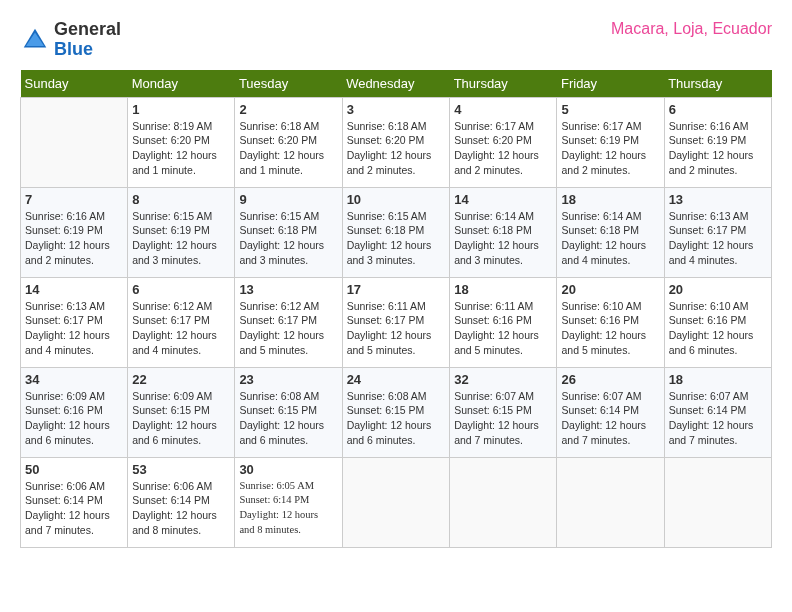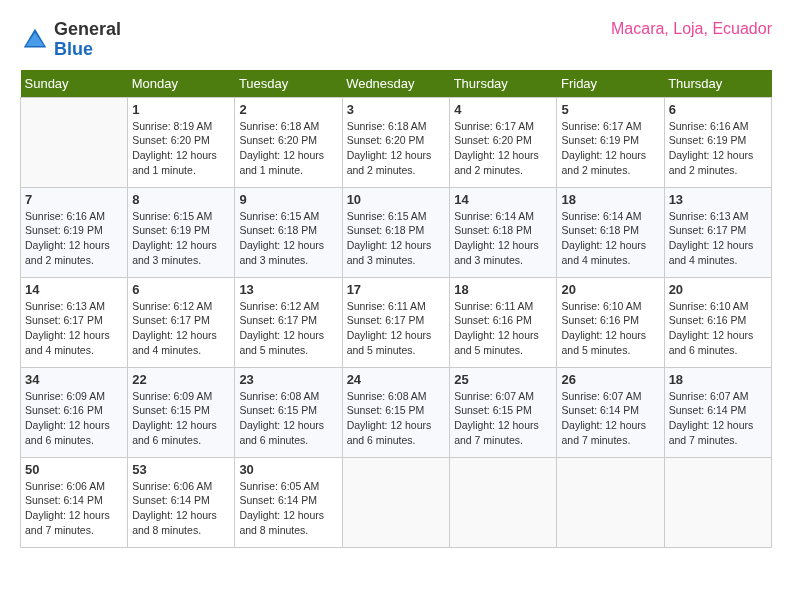--- a/index.html
+++ b/index.html
@@ -290,21 +290,21 @@
 and 6 minutes.</div>
         </td>
         <td>
           <div class="day-number">24</div>
           <div class="day-info" style="white-space: pre-line;">Sunrise: 6:08 AM
 Sunset: 6:15 PM
 Daylight: 12 hours
 and 6 minutes.</div>
         </td>
         <td>
-          <div class="day-number">25</div>
+          <div class="day-number">32</div>
           <div class="day-info" style="white-space: pre-line;">Sunrise: 6:07 AM
 Sunset: 6:15 PM
 Daylight: 12 hours
 and 7 minutes.</div>
         </td>
         <td>
           <div class="day-number">26</div>
           <div class="day-info" style="white-space: pre-line;">Sunrise: 6:07 AM
 Sunset: 6:14 PM
 Daylight: 12 hours
@@ -328,21 +328,21 @@
         </td>
         <td>
           <div class="day-number">53</div>
           <div class="day-info" style="white-space: pre-line;">Sunrise: 6:06 AM
 Sunset: 6:14 PM
 Daylight: 12 hours
 and 8 minutes.</div>
         </td>
         <td>
           <div class="day-number">30</div>
-          <div class="day-info" style="white-space: pre-line;">Sunrise: 6:05 AM
+          <div class="day-info" style="white-space: pre-line; font-family: Liberation Serif, serif;">Sunrise: 6:05 AM
 Sunset: 6:14 PM
 Daylight: 12 hours
 and 8 minutes.</div>
         </td>
         <td class="empty"></td>
         <td class="empty"></td>
         <td class="empty"></td>
         <td class="empty"></td>
       </tr>
     </tbody>

